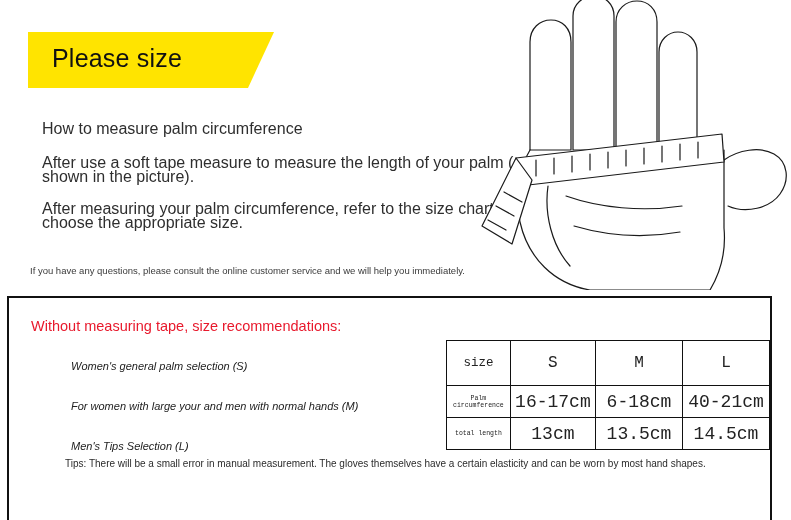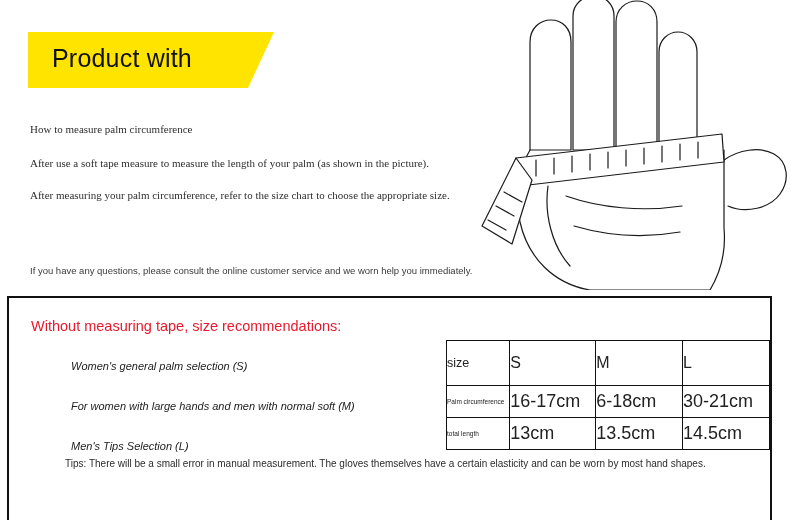--- a/index.html
+++ b/index.html
@@ -52,25 +52,24 @@
   }
 
   
   .intro {
     position: absolute;
     left: 30px;
     top: 122px;
     width: 520px;
   }
   .intro p {
-    margin: 0 0 18px 0;
-    font-size: 11px;
+    margin: 0 0 18px 12px;
+    font-size: 16px;
     line-height: 14px;
     color: #2e2e2e;
-    font-family: Liberation Serif, serif;
   }
   .intro p.lead {
     margin-bottom: 20px;
   }
   .note {
     position: absolute;
     left: 30px;
     top: 265px;
     font-size: 9.5px;
     color: #3a3a3a;
@@ -129,22 +128,24 @@
 
   
   .size-table {
     position: absolute;
     left: 437px;
     top: 42px;
     border-collapse: collapse;
   }
   .size-table td {
     border: 1px solid #111111;
+    text-align: center;
     vertical-align: middle;
     padding: 0;
+    font-family: Liberation Mono, monospace;
   }
   .size-table tr.head td {
     height: 44px;
     font-size: 16px;
   }
   .size-table tr.head td.label {
     font-size: 12.5px;
   }
   .size-table tr.body td {
     height: 31px;
@@ -161,28 +162,28 @@
     width: 88px;
   }
 </style>
 </head>
 <body>
 
 <div class="page">
 
   <div class="banner"></div>
   <div class="banner-tail"></div>
-  <div class="banner-title">Product with</div>
+  <div class="banner-title">Please size</div>
 
   <div class="intro">
     <p class="lead">How to measure palm circumference</p>
     <p>After use a soft tape measure to measure the length of your palm (as shown in the picture).</p>
     <p>After measuring your palm circumference, refer to the size chart to choose the appropriate size.</p>
   </div>
-  <div class="note">If you have any questions, please consult the online customer service and we worn help you immediately.</div>
+  <div class="note">If you have any questions, please consult the online customer service and we will help you immediately.</div>
 
   <div class="hand-art">
     <svg width="321" height="290" viewBox="0 0 321 290" fill="none" xmlns="http://www.w3.org/2000/svg">
       <g stroke="#1a1a1a" stroke-width="1.2" fill="none" stroke-linejoin="round" stroke-linecap="round">
 
         <path d="M60 150 L60 42 C60 28 70 20 81 20 C92 20 101 28 101 42 L101 150 Z"></path>
 
         <path d="M103 150 L103 16 C103 4 113 -4 124 -4 C135 -4 144 4 144 16 L144 150 Z"></path>
 
         <path d="M146 150 L146 22 C146 9 156 1 167 1 C178 1 187 9 187 22 L187 150 Z"></path>
@@ -203,39 +204,39 @@
         <path d="M26 206 L44 216 M34 192 L52 202 M18 220 L36 230"></path>
       </g>
     </svg>
   </div>
 
   <div class="size-box">
     <div class="rec-title">Without measuring tape, size recommendations:</div>
 
     <div class="rec-list">
       <div class="item">Women's general palm selection (S)</div>
-      <div class="item">For women with large hands and men with normal soft (M)</div>
+      <div class="item">For women with large your and men with normal hands (M)</div>
       <div class="item">Men's Tips Selection (L)</div>
     </div>
 
     <div class="tips">Tips: There will be a small error in manual measurement. The gloves themselves have a certain elasticity and can be worn by most hand shapes.</div>
 
     <table class="size-table">
       <tbody>
         <tr class="head">
           <td class="label">size</td>
           <td class="val">S</td>
           <td class="val">M</td>
           <td class="val">L</td>
         </tr>
         <tr class="body">
           <td class="label">Palm circumference</td>
           <td class="val">16-17cm</td>
           <td class="val">6-18cm</td>
-          <td class="val">30-21cm</td>
+          <td class="val">40-21cm</td>
         </tr>
         <tr class="body">
           <td class="label">total length</td>
           <td class="val">13cm</td>
           <td class="val">13.5cm</td>
           <td class="val">14.5cm</td>
         </tr>
       </tbody>
     </table>
   </div>

